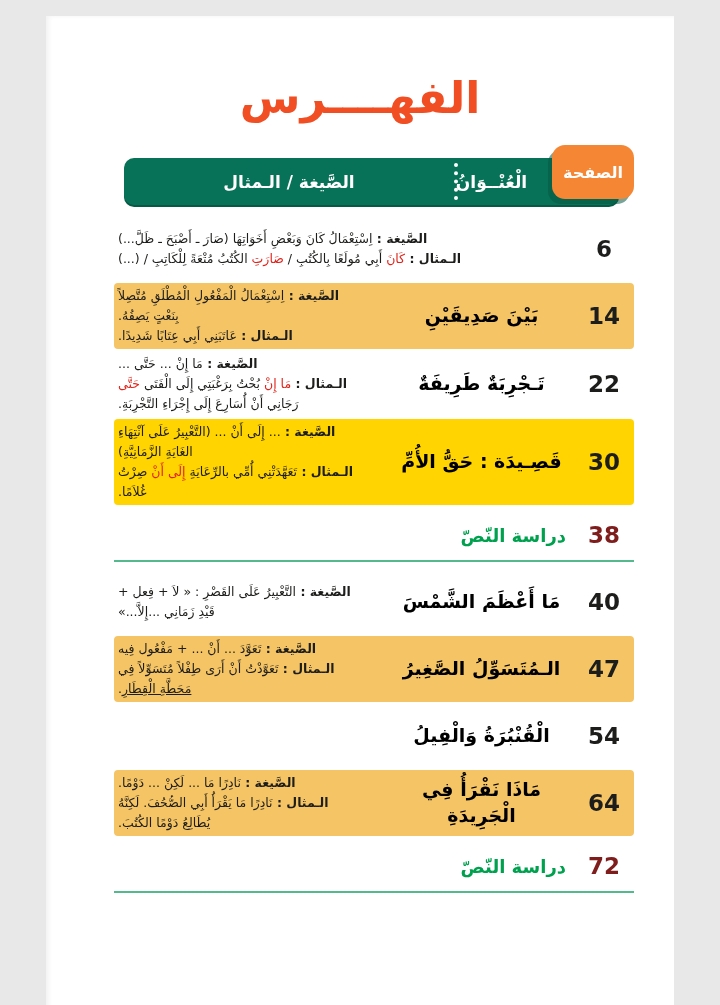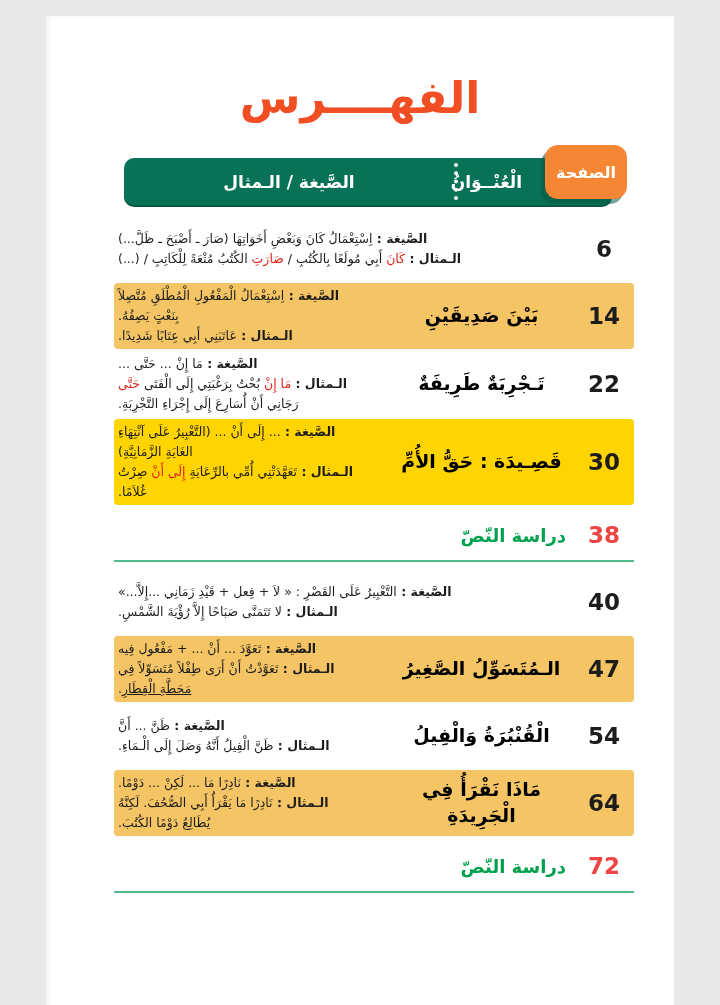--- a/index.html
+++ b/index.html
@@ -2,21 +2,21 @@
 <html lang="ar" dir="rtl"><head>
 <meta charset="utf-8">
 <style>
   html,body{margin:0;padding:0;background:#e8e8e8;font-family:"DejaVu Sans",sans-serif;}
   .page{width:628px;height:1005px;background:#ffffff;position:relative;overflow:hidden;margin:16px auto;
         box-shadow:inset 3px 0 4px rgba(0,0,0,0.05);}
   .doc-title{padding-top:56px;text-align:center;font-size:44px;font-weight:bold;color:#F14E23;}
   .content{margin:0 40px 0 68px;direction:rtl;}
   
   .header-row{position:relative;margin-top:22px;height:60px;}
-  .header-bar{position:absolute;left:10px;right:22px;top:13px;height:47px;background:#077257;
+  .header-bar{position:absolute;left:10px;right:15px;top:13px;height:47px;background:#077257;
               border-radius:10px;color:#fff;font-weight:bold;box-shadow:0 2px 0 #065a45;}
   .h-example{position:absolute;left:0;width:330px;top:50%;transform:translateY(-50%);
              text-align:center;font-size:17px;}
   .h-title{position:absolute;left:330px;right:90px;top:50%;transform:translateY(-50%);
            text-align:center;font-size:17px;}
   .divider{position:absolute;left:330px;top:5px;bottom:5px;width:0;border-left:4px dotted #ffffff;}
   .page-tab{position:absolute;right:-15px;top:-13px;width:82px;height:54px;background:#F58634;
             border-radius:13px;display:flex;align-items:center;justify-content:center;
             color:#fff;font-size:16px;font-weight:bold;box-shadow:-4px 5px 0 rgba(6,90,68,0.55);}
   
@@ -24,21 +24,21 @@
   .row{display:flex;direction:rtl;align-items:center;margin:2px 0;border-radius:4px;}
   .lesson-row{min-height:58px;padding:3px 0;}
   .num{flex:0 0 60px;text-align:center;font-size:23px;font-weight:bold;color:#1d1d1b;direction:ltr;}
   .title-cell{flex:0 0 185px;text-align:center;font-size:19px;font-weight:bold;color:#000;line-height:1.35;}
   .desc{flex:1;text-align:left;font-size:12.5px;color:#1d1d1b;line-height:1.6;
         padding-left:4px;padding-right:30px;}
   .lbl{font-weight:bold;}
   .red{color:#E2231A;}
   .ul{text-decoration:underline;}
   .study-row{min-height:40px;margin-top:10px;}
-  .study-num{color:#ef4444;}
+  .study-num{color:#7f1d1d;}
   .study-label{font-size:18px;font-weight:bold;color:#00A14E;padding-right:8px;}
   .green-line{border-top:2px solid #55B98E;margin:5px 0 8px 0;}
 </style>
 </head>
 <body>
 
 <div class="page">
   <div class="doc-title">الفهــــرس</div>
 
   <div class="content">
@@ -84,40 +84,36 @@
             <div class="dline"><span class="lbl">الـمثال : </span><span>تَعَهَّدَتْنِي أُمِّي بالرِّعَايَةِ </span><span class="red ">إِلَى أَنْ</span><span> صِرْتُ غُلاَمًا.</span></div>
           </div>
         </div>
         <div class="row study-row">
           <div class="num study-num">38</div>
           <div class="study-label">دراسة النّصّ</div>
         </div>
         <div class="green-line"></div>
         <div class="row lesson-row">
           <div class="num">40</div>
+          <div class="title-cell">مَا أَعْظَمَ الشَّمْسَ</div>
           <div class="desc">
             <div class="dline"><span class="lbl">الصَّيغة : </span><span>التَّعْبِيرُ عَلَى القَصْرِ : « لاَ + فِعل + قَيْدِ زَمَانِي ...إِلاَّ...»</span></div>
-            <div class="dline"><span class="lbl">الـمثال : </span><span>لا تَتَمَنَّى صَبَاحًا إِلاَّ رُؤْيَةَ الشَّمْسِ.</span></div>
           </div>
         </div>
         <div class="row lesson-row" style="background: rgb(245, 196, 101);">
           <div class="num">47</div>
           <div class="title-cell">الـمُتَسَوِّلُ الصَّغِيرُ</div>
           <div class="desc">
             <div class="dline"><span class="lbl">الصَّيغة : </span><span>تَعَوَّدَ ... أَنْ ... + مَفْعُول فِيه</span></div>
             <div class="dline"><span class="lbl">الـمثال : </span><span>تَعَوَّدْتُ أَنْ أَرَى طِفْلاً مُتَسَوِّلاً فِي </span><span class="ul">مَحَطَّةِ الْقِطَارِ</span><span>.</span></div>
           </div>
         </div>
         <div class="row lesson-row">
           <div class="num">54</div>
           <div class="title-cell">الْقُنْبُرَةُ وَالْفِيلُ</div>
-          <div class="desc">
-            <div class="dline"><span class="lbl">الصَّيغة : </span><span>ظَنَّ ... أَنَّ</span></div>
-            <div class="dline"><span class="lbl">الـمثال : </span><span>ظَنَّ الْفِيلُ أَنَّهُ وَصَلَ إِلَى الْـمَاءِ.</span></div>
-          </div>
         </div>
         <div class="row lesson-row" style="background: rgb(245, 196, 101);">
           <div class="num">64</div>
           <div class="title-cell">مَاذَا نَقْرَأُ فِي الْجَرِيدَةِ</div>
           <div class="desc">
             <div class="dline"><span class="lbl">الصَّيغة : </span><span>نَادِرًا مَا ... لَكِنْ ... دَوْمًا.</span></div>
             <div class="dline"><span class="lbl">الـمثال : </span><span>نَادِرًا مَا يَقْرَأُ أَبِي الصُّحُفَ. لَكِنَّهُ يُطَالِعُ دَوْمًا الكُتُبَ.</span></div>
           </div>
         </div>
         <div class="row study-row">

